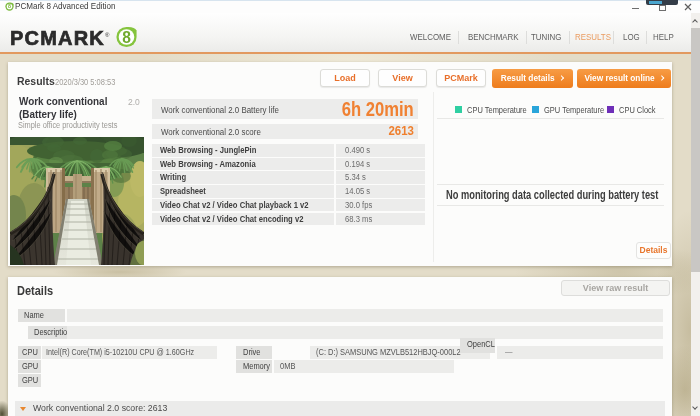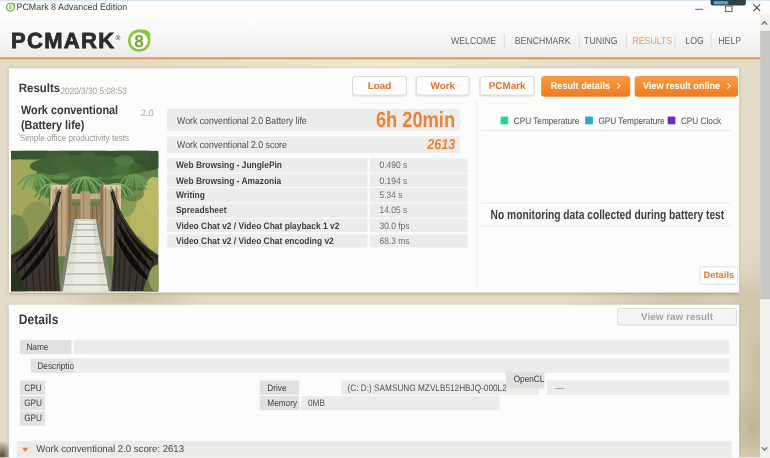--- a/index.html
+++ b/index.html
@@ -123,21 +123,21 @@
 
   <div class="abs" id="sbar"></div>
   <div class="abs" id="sthumb"></div>
   <div class="abs chev" style="left:693px;top:20px;transform:rotate(45deg);"></div>
   <div class="abs chev" style="left:693px;top:405px;transform:rotate(225deg);"></div>
 
   <div class="abs card" id="card1">
     <div class="abs" id="resTitle">Results</div>
     <div class="abs" id="resDate">2020/3/30 5:08:53</div>
     <div class="abs wbtn" style="left:312px;width:50px;">Load</div>
-    <div class="abs wbtn" style="left:370px;width:49px;">Work</div>
+    <div class="abs wbtn" style="left:370px;width:49px;">View</div>
     <div class="abs wbtn" style="left:428px;width:50px;">PCMark</div>
     <div class="abs obtn" style="left:484px;width:81px;"><span class="cwrap">Result details <span class="ochev"></span></span></div>
     <div class="abs obtn" style="left:569px;width:94px;"><span class="cwrap">View result online <span class="ochev"></span></span></div>
 
     <div class="abs" id="wcTitle">Work conventional<br>(Battery life)</div>
     <div class="abs" id="wcVer">2.0</div>
     <div class="abs" id="wcSub">Simple office productivity tests</div>
     <svg class="abs" id="photo" viewBox="0 0 134 128" preserveAspectRatio="none">
       <defs>
         <linearGradient id="wk" x1="0" y1="0" x2="0" y2="1">
@@ -319,21 +319,21 @@
       <path d="M0,108 Q10,114 14,128 L0,128 Z" fill="#23331c"></path>
       <path d="M134,102 Q124,110 120,128 L134,128 Z" fill="#5c6e35"></path>
       <ellipse cx="133" cy="116" rx="8" ry="12" fill="#8a9a44"></ellipse>
     </svg>
 
     <div class="abs mrow" style="left:144px;top:37px;width:266px;height:20px;"></div>
     <div class="abs mlabel" style="left:153px;top:43px;">Work conventional 2.0 Battery life</div>
     <div class="abs" style="left:144px;top:36px;width:262px;text-align:right;font-size:20px;font-weight:bold;color:#f08132;"><span class="sx" style="transform:scaleX(0.83);">6h 20min</span></div>
     <div class="abs mrow" style="left:144px;top:62px;width:266px;height:15px;"></div>
     <div class="abs mlabel" style="left:153px;top:65px;">Work conventional 2.0 score</div>
-    <div class="abs" style="left:144px;top:61px;width:262px;text-align:right;font-size:13px;font-weight:bold;color:#ef7f2d;font-style:italic;"><span class="sx">2613</span></div>
+    <div class="abs" style="left:144px;top:61px;width:262px;text-align:right;font-size:13px;font-weight:bold;color:#ef7f2d;"><span class="sx">2613</span></div>
 
     <div class="abs mrow" style="left:144px;top:82px;width:182px;height:12.7px;"></div>
     <div class="abs mrow" style="left:328px;top:82px;width:89px;height:12.7px;"></div>
     <div class="abs dlabel" style="left:152px;top:82px;">Web Browsing - JunglePin</div>
     <div class="abs dval" style="left:337px;top:82px;">0.490 s</div>
     <div class="abs mrow" style="left:144px;top:95.7px;width:182px;height:12.7px;"></div>
     <div class="abs mrow" style="left:328px;top:95.7px;width:89px;height:12.7px;"></div>
     <div class="abs dlabel" style="left:152px;top:95.7px;">Web Browsing - Amazonia</div>
     <div class="abs dval" style="left:337px;top:95.7px;">0.194 s</div>
     <div class="abs mrow" style="left:144px;top:109.4px;width:182px;height:12.7px;"></div>
@@ -371,20 +371,21 @@
   <div class="abs card" id="card2">
     <div class="abs" id="detTitle">Details</div>
     <div class="abs" id="vraw">View raw result</div>
 
     <div class="abs cell lcell" style="left:10px;top:32px;width:47px;height:13px;padding-left:6px;"><span>Name</span></div>
     <div class="abs cell vcell" style="left:59px;top:32px;width:596px;height:13px;"></div>
     <div class="abs cell lcell" style="left:20px;top:49px;width:47px;height:13px;padding-left:6px;"><span>Description</span></div>
     <div class="abs cell vcell" style="left:59px;top:49px;width:596px;height:13px;"></div>
 
     <div class="abs cell lcell" style="left:10px;top:69px;width:23px;height:13px;padding-left:4px;"><span>CPU</span></div>
+    <div class="abs cell vcell" style="left:34px;top:69px;width:175px;height:13px;padding-left:4px;"><span style="transform:scaleX(0.845);">Intel(R) Core(TM) i5-10210U CPU @ 1.60GHz</span></div>
     <div class="abs cell lcell" style="left:10px;top:83px;width:23px;height:13px;padding-left:4px;"><span>GPU</span></div>
     <div class="abs cell lcell" style="left:10px;top:97px;width:23px;height:13px;padding-left:4px;"><span>GPU</span></div>
 
     <div class="abs cell lcell" style="left:228px;top:69px;width:36px;height:13px;padding-left:7px;"><span>Drive</span></div>
     <div class="abs cell vcell" style="left:266px;top:69px;width:180px;height:13px;padding-left:6px;margin-left:36px;"><span>(C: D:) SAMSUNG MZVLB512HBJQ-000L2</span></div>
     <div class="abs cell lcell" style="left:228px;top:83px;width:36px;height:13px;padding-left:7px;"><span>Memory</span></div>
     <div class="abs cell vcell" style="left:266px;top:83px;width:180px;height:13px;padding-left:6px;"><span>0MB</span></div>
 
     <div class="abs cell lcell" style="left:452px;top:61px;width:35px;height:15px;padding-left:7px;"><span>OpenCL</span></div>
     <div class="abs cell vcell" style="left:489px;top:69px;width:166px;height:13px;padding-left:8px;color:#888;"><span>—</span></div>

